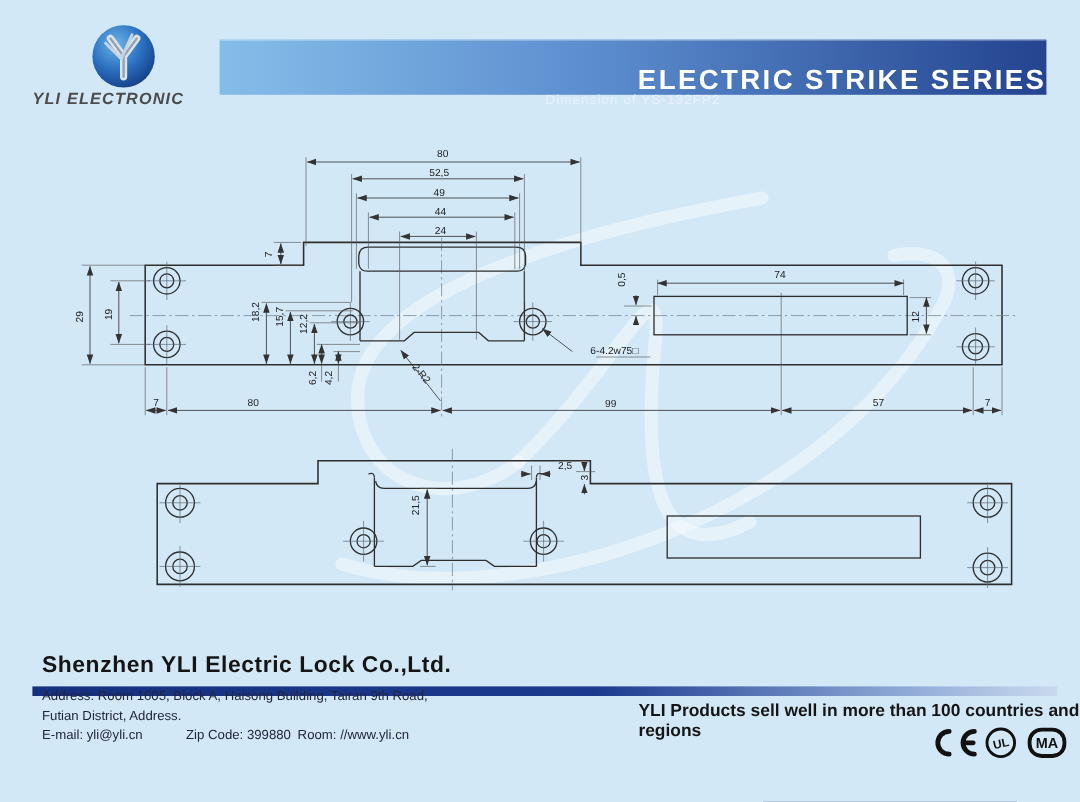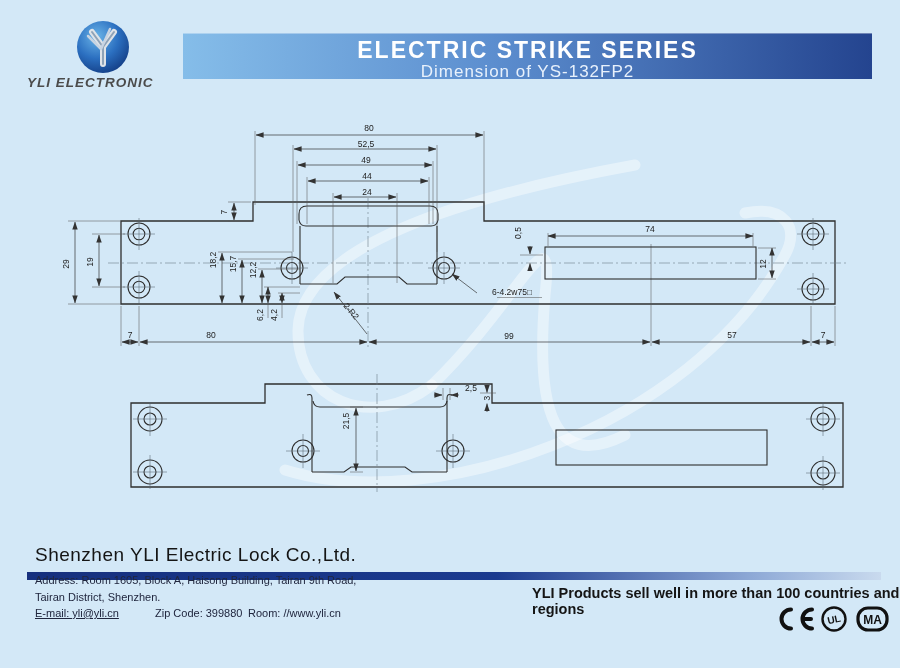--- a/index.html
+++ b/index.html
@@ -9,41 +9,41 @@
     font-family:"Liberation Sans","DejaVu Sans",sans-serif;
   }
   
   .logo-circle{position:absolute;left:77px;top:21px;width:52px;height:52px;border-radius:50%;
     background:radial-gradient(circle at 38% 30%,#6ab4e8 0%,#2b6fc0 45%,#0a2a6e 95%);}
   .logo-text{position:absolute;left:27px;top:75px;width:150px;font-size:13.5px;font-weight:bold;
     color:#4b4b4b;letter-spacing:1px;white-space:nowrap;font-style:italic;}
   .banner{position:absolute;left:183px;top:33px;width:689px;height:46px;
     background:linear-gradient(90deg,#85bde9 0%,#5c8ecf 45%,#24448f 100%);
     box-shadow:inset 0 1px 0 rgba(255,255,255,.35);}
-  .banner-title{margin-top:4px;text-align:center;color:#ffffff;font-weight:bold;
+  .banner-title{margin-top:20px;text-align:right;color:#ffffff;font-weight:bold;
     font-size:23px;letter-spacing:2px;}
-  .banner-sub{margin-top:-2px;text-align:center;color:#e8f1fc;font-size:17px;letter-spacing:1px;}
+  .banner-sub{margin-top:-2px;text-align:center;color:#e8f1fc;font-size:11px;letter-spacing:1px;}
   
   .draw{position:absolute;left:0;top:0;width:900px;height:668px;}
   .outline{fill:none;stroke:#2e2e2e;stroke-width:1.3px;}
   .thin{fill:none;stroke:#2e2e2e;stroke-width:1.1px;}
   .dim{stroke:#333;stroke-width:0.7px;fill:none;}
   .ext{stroke:#5a5a5a;stroke-width:0.55px;fill:none;}
   .cl{stroke:#6b7d8c;stroke-width:0.6px;fill:none;stroke-dasharray:11 3 2 3;}
   .cross{stroke:#55646f;stroke-width:0.55px;fill:none;}
   .dimtxt{font-family:"Liberation Sans",sans-serif;font-size:8.5px;fill:#222;text-anchor:middle;}
   .wm{fill:none;stroke:rgba(255,255,255,0.42);stroke-width:11px;stroke-linecap:round;}
   
-  .company{position:absolute;left:35px;top:544px;font-size:19px;font-weight:normal;color:#151515;letter-spacing:0.5px;text-align:right;}
+  .company{position:absolute;left:35px;top:544px;font-size:19px;font-weight:bold;color:#151515;letter-spacing:0.5px;text-align:right;}
   .divider{position:absolute;left:27px;top:572px;width:854px;height:8px;
     background:linear-gradient(90deg,#16307e 0%,#1b3a8f 55%,#8ea9d6 85%,#c9daee 100%);}
   .addr{position:absolute;left:35px;top:572px;font-size:11px;color:#20263e;line-height:16.5px;}
   .addr .row{white-space:nowrap;}
   .addr .w215{display:inline-block;width:215px;}
-  .addr .w120{display:inline-block;width:120px;text-decoration:underline;}
+  .addr .w120{display:inline-block;width:120px;}
   .addr .w93{display:inline-block;width:93px;}
   .slogan{position:absolute;left:488px;top:585px;width:392px;font-size:14.5px;font-weight:bold;color:#151515;margin-left:44px;}
   .certs{position:absolute;left:772px;top:604px;}
 </style>
 </head>
 <body>
 
 <div class="page">
 
   <div class="logo-circle">
@@ -243,21 +243,21 @@
         <text x="471" y="391" class="dimtxt">2,5</text>
         <text x="490" y="398" transform="rotate(-90 490 398)" class="dimtxt">3</text>
       </g>
   </svg>
 
   <div class="company">Shenzhen YLI Electric Lock Co.,Ltd.</div>
   <div class="divider"></div>
 
   <div class="addr">
     <div class="row">Address: Room 1605, Block A, Haisong Building, Tairan 9th Road,</div>
-    <div class="row">Tairan District, Shenzhen.</div>
+    <div class="row">Futian District, Address.</div>
     <div class="row">
       <span class="w120">E-mail: yli@yli.cn</span><span class="w93">Zip Code: 399880</span><span>Room: //www.yli.cn</span>
     </div>
   </div>
 
   <div class="slogan">YLI Products sell well in more than 100 countries and regions</div>
 
   <div class="certs">
     <svg width="118" height="32" viewBox="0 0 118 32">
       <g fill="none" stroke="#111" stroke-width="4" stroke-linecap="round">

